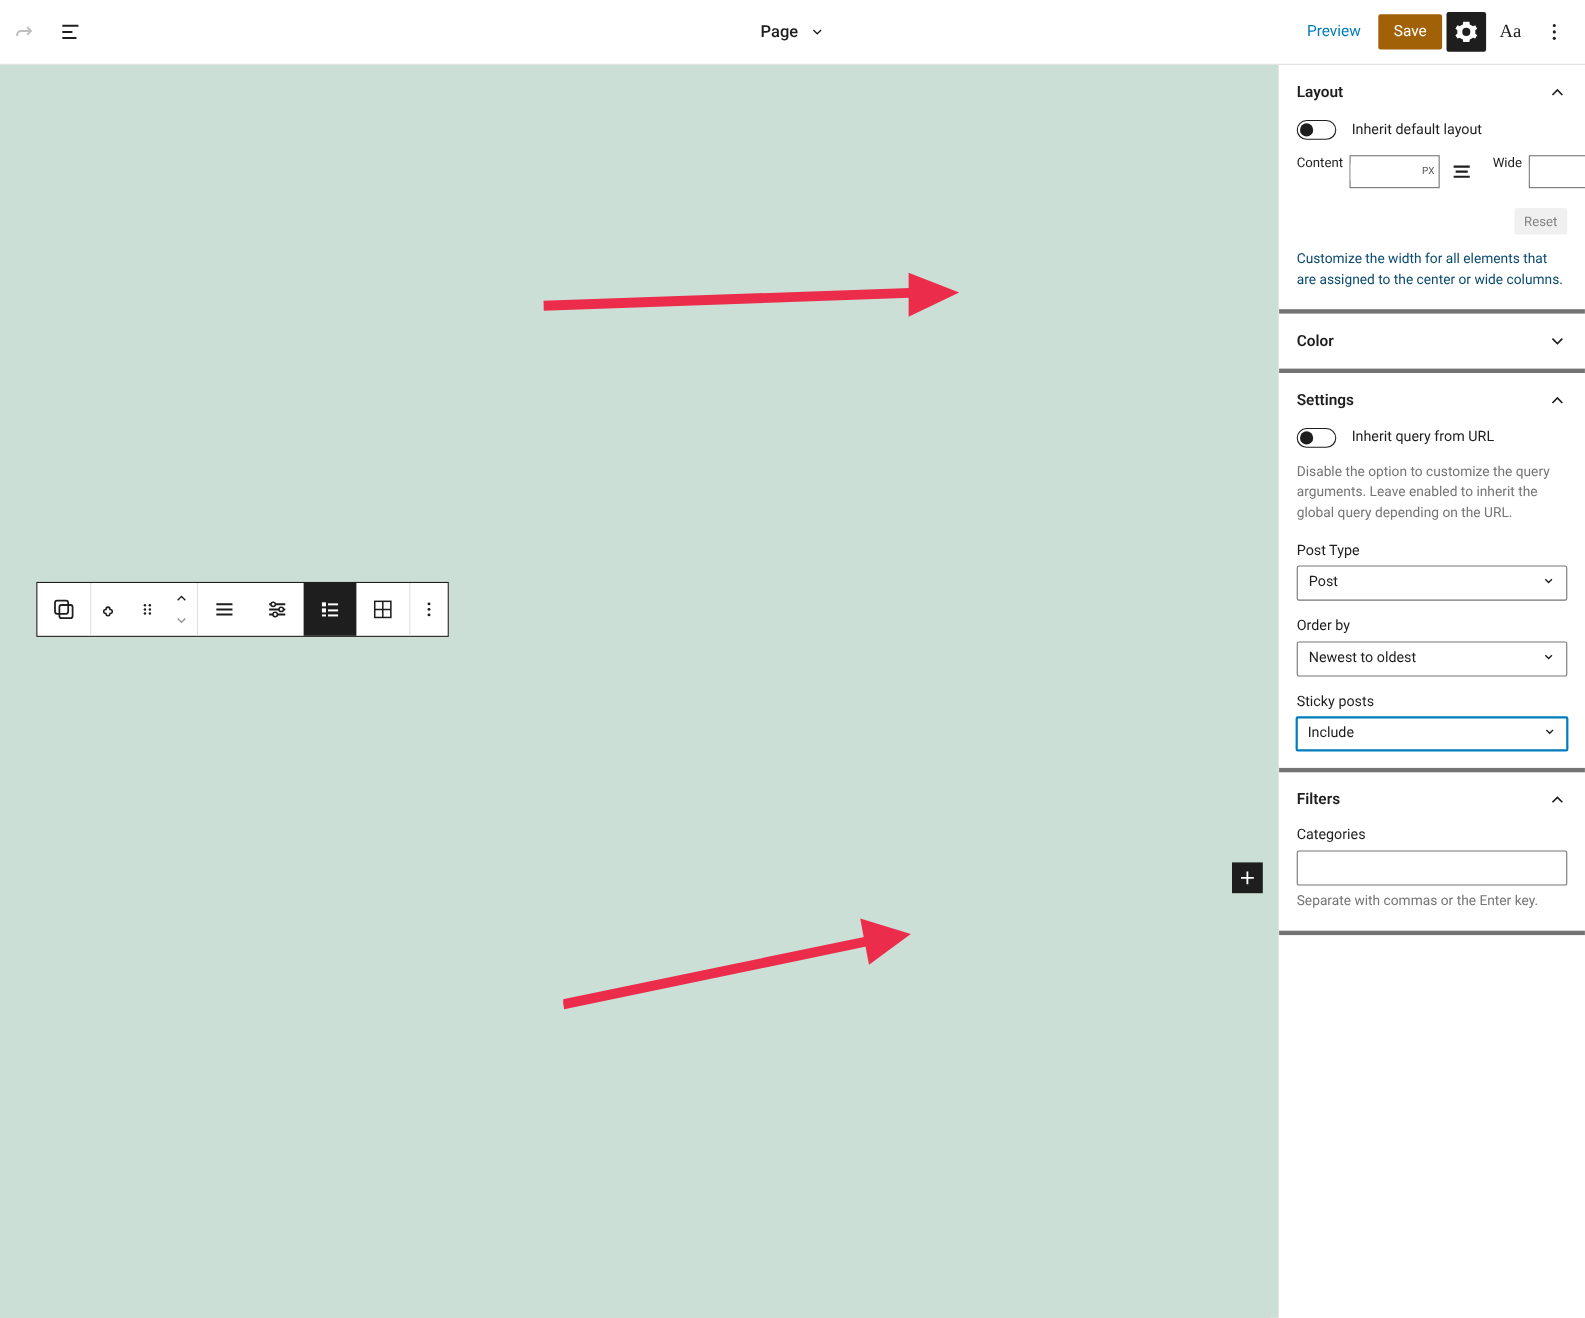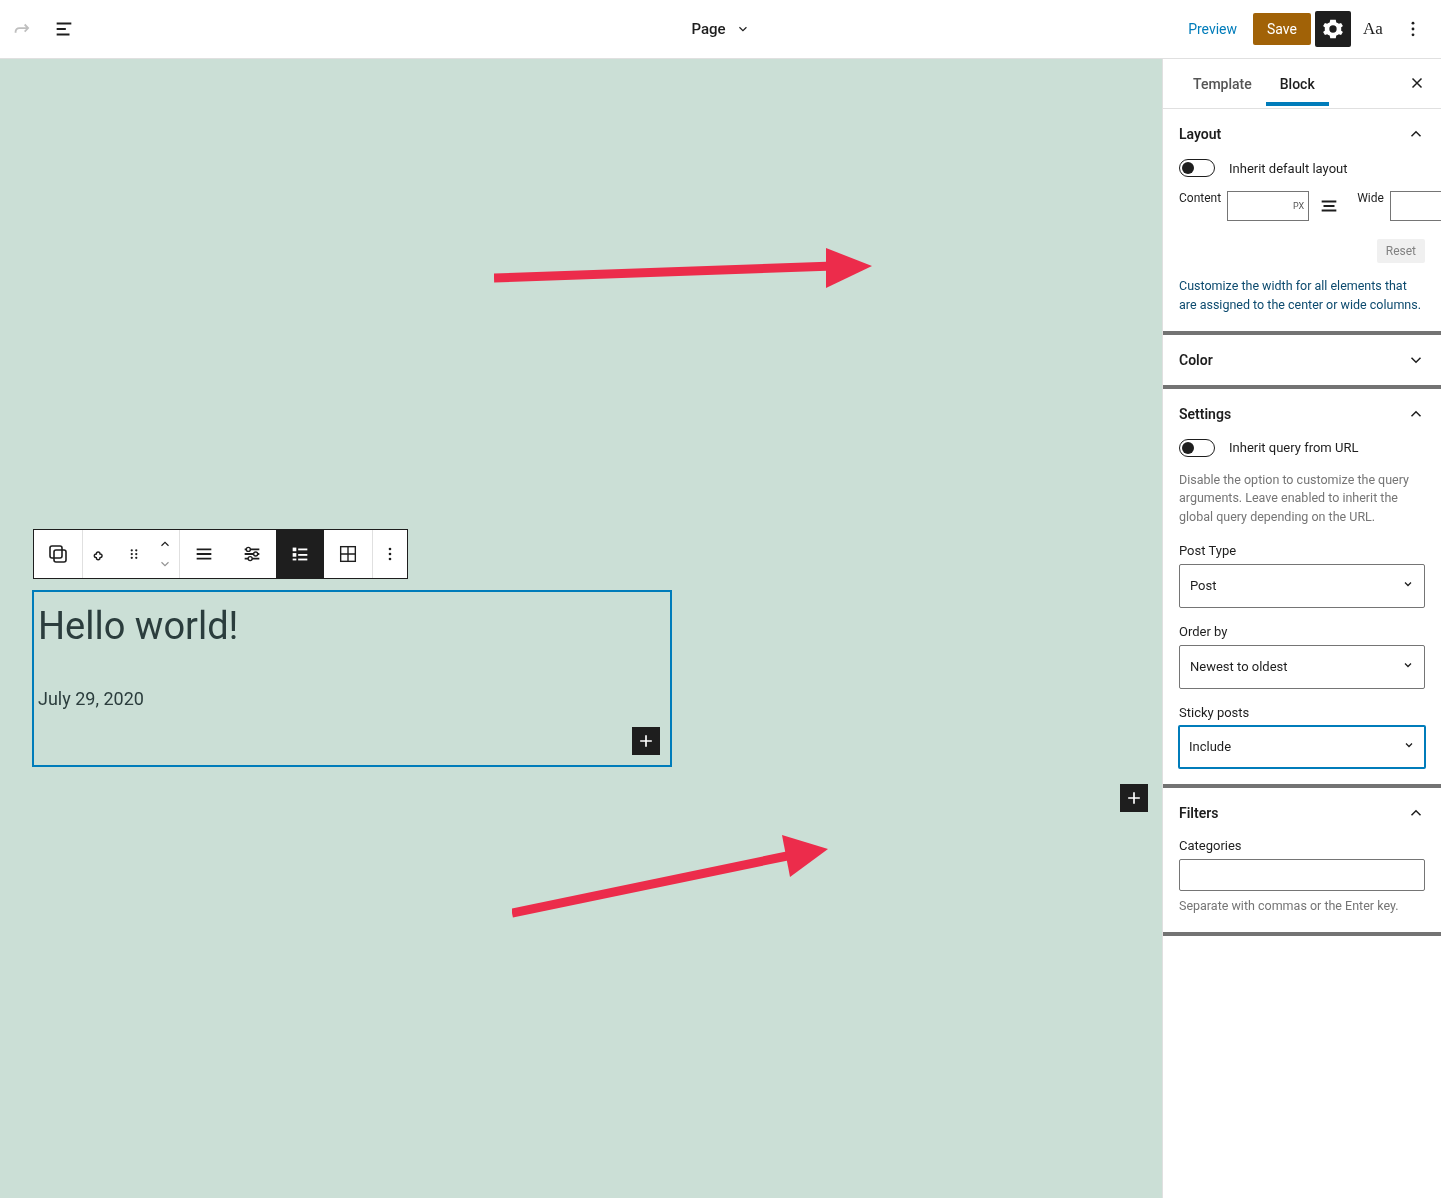--- a/index.html
+++ b/index.html
@@ -71,21 +71,21 @@
   .size-icon { width: 24px; height: 24px; display: flex; align-items: center; justify-content: center; }
 
   .reset-row { display: flex; justify-content: flex-end; margin-top: 18px; }
   .reset-btn { background: #f0f0f0; color: #828282; font-size: 12px; padding: 5px 9px; cursor: default; border-radius: 2px; }
 
   .help-text { font-size: 12.5px; color: #0c4a6e; margin-top: 14px; line-height: 1.5; }
   .help-text.muted { color: #757575; }
 
   .field { margin-top: 16px; }
   .field-label { font-size: 13px; margin-bottom: 6px; display: block; }
-  .select { height: 44px; border: 1px solid #757575; display: flex; align-items: center; padding: 0 10px; justify-content: space-between; font-size: 13px; cursor: pointer; border-radius: 2px; }
+  .select { height: 32px; border: 1px solid #757575; display: flex; align-items: center; padding: 0 10px; justify-content: space-between; font-size: 13px; cursor: pointer; border-radius: 2px; }
   .select.focus { border: 2px solid #007cba; margin: -1px; }
   
   .select.focus { padding-left: 9px; padding-right: 9px; }
   .select-chevron { font-size: 11px; }
 
   .text-input { height: 32px; border: 1px solid #757575; border-radius: 2px; width: 100%; padding: 0 8px; font-size: 13px; }
 
 </style>
 </head>
 <body>
@@ -205,58 +205,40 @@
         <div class="bt-btn narrow">
           <svg width="20" height="20" viewBox="0 0 24 24">
               <circle cx="12" cy="6" r="1.6" fill="#1e1e1e"></circle>
               <circle cx="12" cy="12" r="1.6" fill="#1e1e1e"></circle>
               <circle cx="12" cy="18" r="1.6" fill="#1e1e1e"></circle>
             </svg>
         </div>
       </div>
     </div>
 
-    <div class="block-sel">
-      <div class="block-title">Hello world!</div>
-      <div class="block-date">July 29, 2020</div>
-      <div class="add-in-block">
-        <svg width="20" height="20" viewBox="0 0 24 24">
-            <path d="M12 5v14M5 12h14" stroke="#fff" stroke-width="2"></path>
-          </svg>
-      </div>
-    </div>
 
     <div class="add-canvas">
       <svg width="20" height="20" viewBox="0 0 24 24">
           <path d="M12 5v14M5 12h14" stroke="#fff" stroke-width="2"></path>
         </svg>
     </div>
 
     <svg class="arrow1" width="380" height="60" viewBox="0 0 380 60">
       <line x1="0" y1="32" x2="340" y2="20" stroke="#ec2c4b" stroke-width="9"></line>
       <polygon points="332,2 378,20 332,42" fill="#ec2c4b"></polygon>
     </svg>
     <svg class="arrow2" width="320" height="100" viewBox="0 0 320 100">
       <line x1="0" y1="90" x2="280" y2="32" stroke="#ec2c4b" stroke-width="9"></line>
       <polygon points="270,12 316,26 278,54" fill="#ec2c4b"></polygon>
     </svg>
 
   </div>
 
   <div class="sidebar">
 
-    <div class="sb-tabs">
-      <div class="sb-tab">Template</div>
-      <div class="sb-tab active">Block</div>
-      <div class="sb-close">
-        <svg width="18" height="18" viewBox="0 0 24 24">
-            <path d="M6 6l12 12M18 6L6 18" stroke="#1e1e1e" stroke-width="2"></path>
-          </svg>
-      </div>
-    </div>
 
     <div class="sb-panel">
       <div class="sb-panel-header">
         <span>Layout</span>
         <svg width="18" height="18" viewBox="0 0 24 24">
             <path d="M6 15l6-6 6 6" stroke="#1e1e1e" stroke-width="2" fill="none"></path>
           </svg>
       </div>
       <div class="sb-panel-body">
         <div class="toggle-row">

